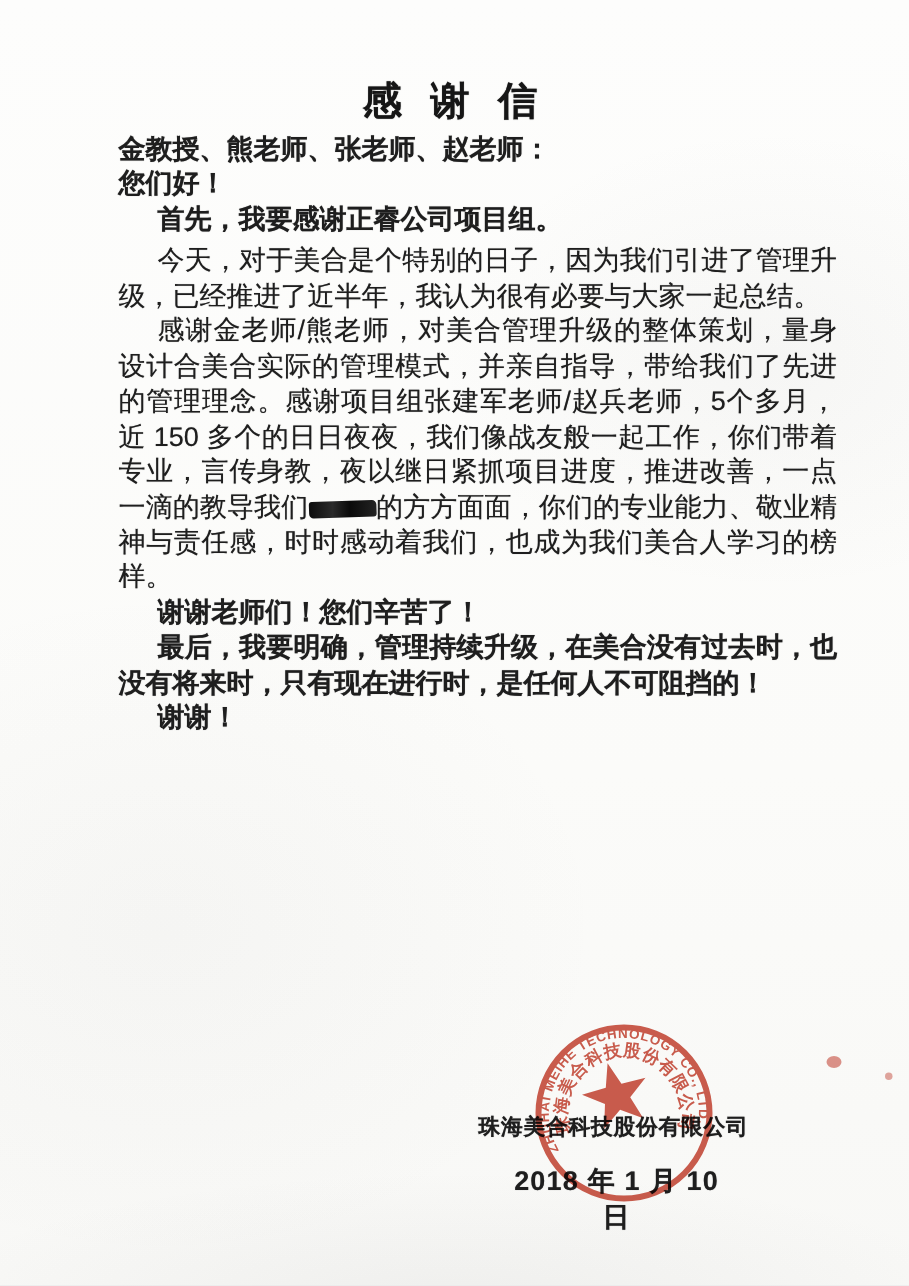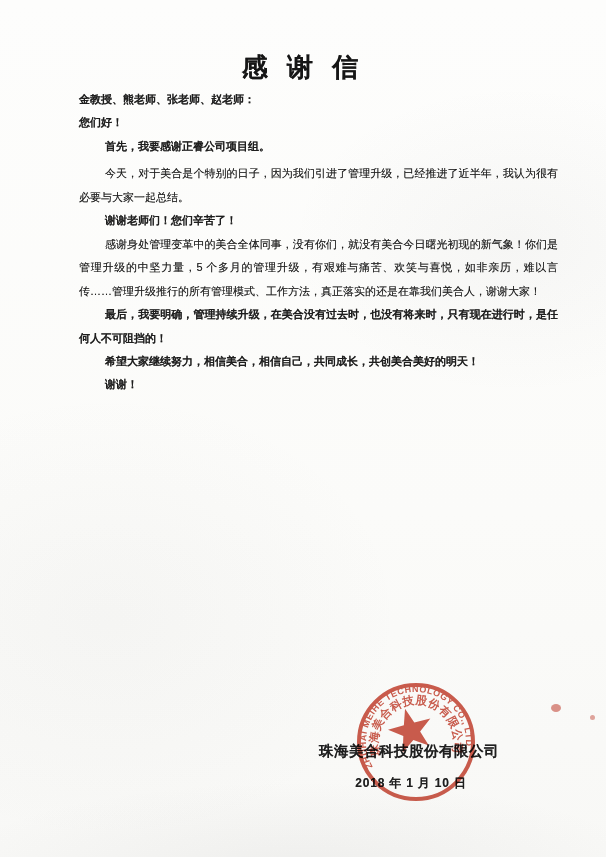--- a/index.html
+++ b/index.html
@@ -26,21 +26,21 @@
     font-weight: 700;
     letter-spacing: 6px;
     color: #161616;
     text-shadow: 0 0 0.6px rgba(30,30,30,0.75);
   }
   .letter-body {
     position: absolute;
     top: 88px;
     left: 79px;
     width: 479px;
-    font-size: 11px;
+    font-size: 18px;
     line-height: 23.45px;
     text-align: justify;
     text-shadow: 0 0 0.5px rgba(40,40,40,0.6);
   }
   .letter-body p { margin: 0; }
   .bold { font-weight: 700; }
   .indent { text-indent: 26px; }
   .gap-top { margin-top: 4px !important; }
   .redact {
     display: inline-block;
@@ -59,21 +59,21 @@
     font-size: 14.5px;
     font-weight: 700;
     letter-spacing: 0.5px;
     text-shadow: 0 0 0.5px rgba(40,40,40,0.6);
   }
   .date-line {
     position: absolute;
     top: 775px; left: 331px;
     width: 160px;
     text-align: center;
-    font-size: 12px;
+    font-size: 18px;
     font-weight: 600;
     letter-spacing: 0.8px;
     text-shadow: 0 0 0.5px rgba(40,40,40,0.6);
   }
   .stamp {
     position: absolute;
     left: 354px; top: 680px;
     mix-blend-mode: multiply;
     filter: blur(0.3px);
   }
@@ -90,24 +90,23 @@
 
 <div class="page">
 
   <h1 class="title">感 谢 信</h1>
 
   <div class="letter-body">
     <p class="bold">金教授、熊老师、张老师、赵老师：</p>
     <p class="bold">您们好！</p>
     <p class="indent bold">首先，我要感谢正睿公司项目组。</p>
     <p class="indent gap-top">今天，对于美合是个特别的日子，因为我们引进了管理升级，已经推进了近半年，我认为很有必要与大家一起总结。</p>
+    <p class="indent"><span>感谢金老师/熊老师，对美合管理升级的整体策划，量身设计合美合实际的管理模式，并亲自指导，带给我们了先进的管理理念。感谢项目组张建军老师/赵兵老师，5个多月，近 150 多个的日日夜夜，我们像战友般一起工作，你们带着专业，言传身教，夜以继日紧抓项目进度，推进改善，一点一滴的教导我们</span><span class="redact"></span><span>的方方面面，你们的专业能力、敬业精神与责任感，时时感动着我们，也成为我们美合人学习的榜样。</span></p>
     <p class="indent bold">谢谢老师们！您们辛苦了！</p>
-    <p class="indent">感谢身处管理变革中的美合全体同事，没有你们，就没有美合今日曙光初现的新气象！你们是管理升级的中坚力量，5 个多月的管理升级，有艰难与痛苦、欢笑与喜悦，如非亲历，难以言传……管理升级推行的所有管理模式、工作方法，真正落实的还是在靠我们美合人，谢谢大家！</p>
     <p class="indent bold">最后，我要明确，管理持续升级，在美合没有过去时，也没有将来时，只有现在进行时，是任何人不可阻挡的！</p>
-    <p class="indent bold">希望大家继续努力，相信美合，相信自己，共同成长，共创美合美好的明天！</p>
     <p class="indent bold">谢谢！</p>
   </div>
 
   <div class="company-line">珠海美合科技股份有限公司</div>
   <div class="date-line">2018 年 1 月 10 日</div>
 
   <svg class="stamp" width="124" height="124" viewBox="0 0 124 124" xmlns="http://www.w3.org/2000/svg">
     <g opacity="0.82">
       <circle cx="62" cy="62" r="57" fill="none" stroke="#c23a28" stroke-width="4"></circle>
       <path id="arc-en" d="M 18.7 87 A 50 50 0 1 1 105.3 87" fill="none"></path>

